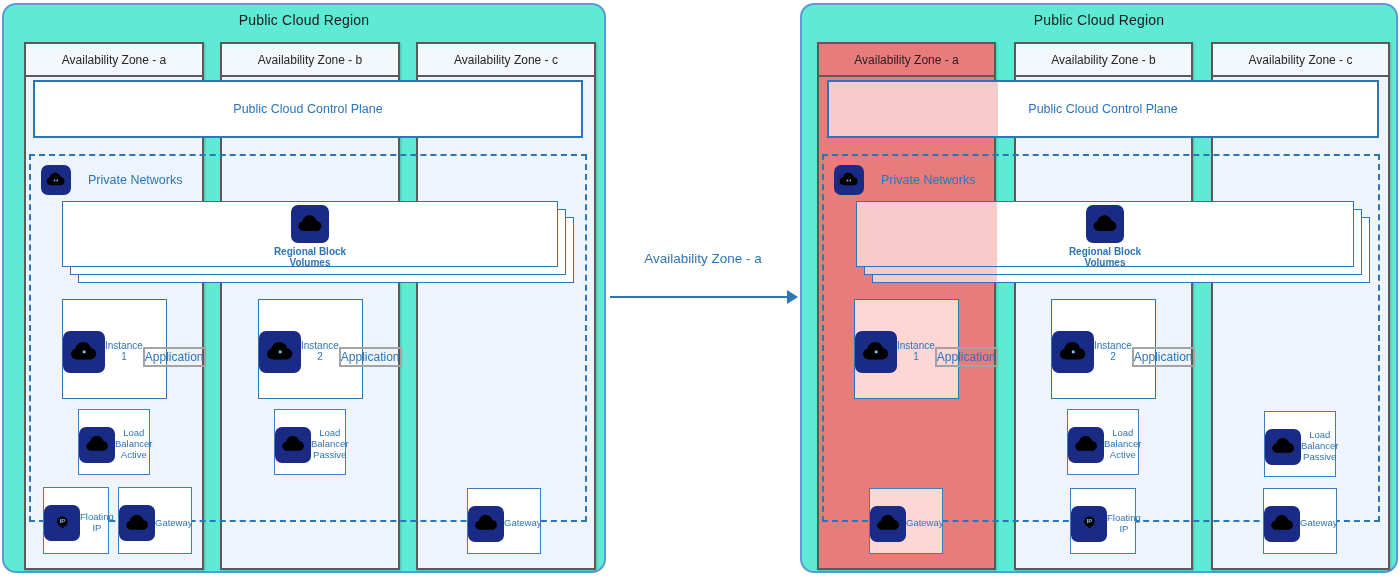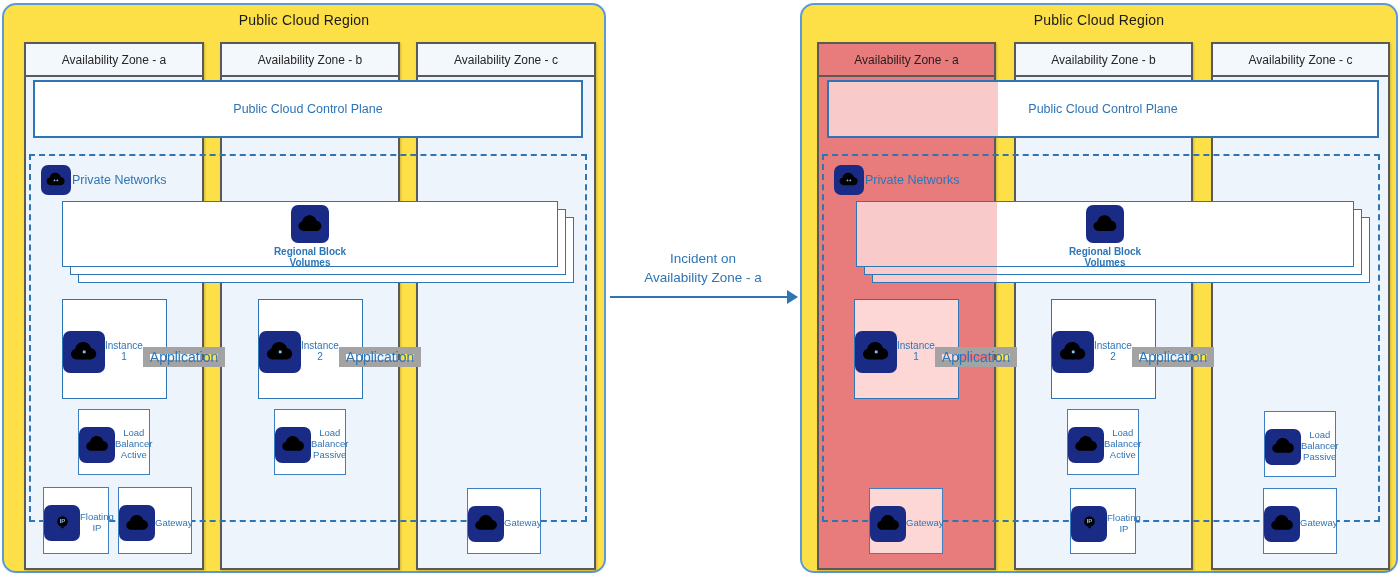--- a/index.html
+++ b/index.html
@@ -1,40 +1,40 @@
 <!DOCTYPE html>
 <html><head>
 <meta charset="utf-8">
 <style>
   html,body{margin:0;padding:0;background:#ffffff;width:1400px;height:585px;
     font-family:"Liberation Sans",sans-serif;-webkit-font-smoothing:antialiased;}
   .page{position:relative;width:1400px;height:585px;overflow:hidden;}
 
   
-  .region{position:absolute;top:3px;height:570px;background:#fde047;
+  .region{position:absolute;top:3px;height:570px;background:#5eead4;
     border:2px solid #5b9bd5;border-radius:14px;box-sizing:border-box;}
   .rtitle{position:absolute;top:7px;left:0;width:100%;text-align:center;
     font-size:14px;color:#1a1a1a;letter-spacing:.2px;}
 
   
   .col{position:absolute;top:37px;height:528px;background:#edf4fb;
     border:2px solid #5a5a5a;box-sizing:border-box;box-shadow:1px 1px 2px rgba(0,0,0,.18);}
   .colhead{height:31px;display:flex;align-items:center;justify-content:center;
     background:#f3f8fd;border-bottom:2px solid #5a5a5a;font-size:12px;color:#262626;}
   .col.red{background:#e87c7c;}
   .col.red .colhead{background:#e87c7c;color:#2b1b1b;}
 
   
   .cp{position:absolute;height:58px;background:#ffffff;border:2px solid #2e75b6;
     box-sizing:border-box;display:flex;align-items:center;justify-content:center;
     font-size:12.5px;color:#2e75b6;z-index:3;}
 
   
   .pn{position:absolute;height:368px;border:2px dashed #2e75b6;box-sizing:border-box;z-index:4;}
-  .pnhead{position:absolute;left:10px;top:9px;display:flex;align-items:center;gap:1px;
+  .pnhead{position:absolute;left:10px;top:9px;display:flex;align-items:center;gap:17px;
     font-size:12.5px;color:#2e75b6;}
 
   
   .ic{background:#1a2b86;border-radius:7px;display:flex;align-items:center;
     justify-content:center;flex:0 0 auto;}
   .ic svg{width:86%;height:86%;}
 
   
   .rbvcopy{position:absolute;height:66px;background:#fff;border:1.5px solid #2e75b6;
     box-sizing:border-box;z-index:5;}
@@ -43,23 +43,23 @@
   .rbv .ic{width:38px;height:38px;margin-top:3px;}
   .rbv .nlabel{width:96px;font-weight:bold;}
 
   
   .node{position:absolute;background:#fff;border:1.5px solid #3d7fc1;box-sizing:border-box;
     display:flex;align-items:center;z-index:7;}
   .node.pink{background:#fdd6d6;}
   .nlabel{font-size:10px;line-height:11px;color:#2e75b6;text-align:center;margin-top:3px;}
   .node .ic{width:42px;height:42px;margin-top:6px;}
   .node.sm .ic{width:36px;height:36px;margin-top:5px;}
-  .appbox{margin-top:16px;width:calc(100% - 18px);height:20px;border:7px solid #a3a3a3;
+  .appbox{margin-top:16px;width:calc(100% - 18px);height:20px;border:2px solid #a3a3a3;
     box-sizing:border-box;display:flex;align-items:center;justify-content:center;
-    font-size:14px;color:#2e75b6;background:transparent;}
+    font-size:12px;color:#2e75b6;background:transparent;}
 
   
   .incident-txt{position:absolute;left:606px;top:249px;width:194px;text-align:center;
     font-size:13.5px;line-height:19px;color:#2e75b6;}
   .incident-line{position:absolute;left:610px;top:296px;width:179px;height:2px;background:#2e75b6;}
   .incident-head{position:absolute;left:787px;top:290px;width:0;height:0;
     border-left:11px solid #2e75b6;border-top:7px solid transparent;border-bottom:7px solid transparent;}
 </style>
 </head>
 <body>
@@ -202,21 +202,20 @@
       <span class="ic">
           <svg viewBox="0 0 24 24">
             <use href="#g-gateway"></use>
           </svg>
         </span>
       <span class="nlabel" style="font-size:9.5px;">Gateway</span>
     </div>
   </section>
 
   <div class="incident-txt">
-    <div>Incident on</div>
     <div>Availability Zone - a</div>
   </div>
   <div class="incident-line"></div>
   <div class="incident-head"></div>
 
   <section class="region" style="left:800px;width:598px;">
     <div class="rtitle">Public Cloud Region</div>
 
     <div class="col red" style="left:15px;width:179px;">
       <div class="colhead">Availability Zone - a</div>

